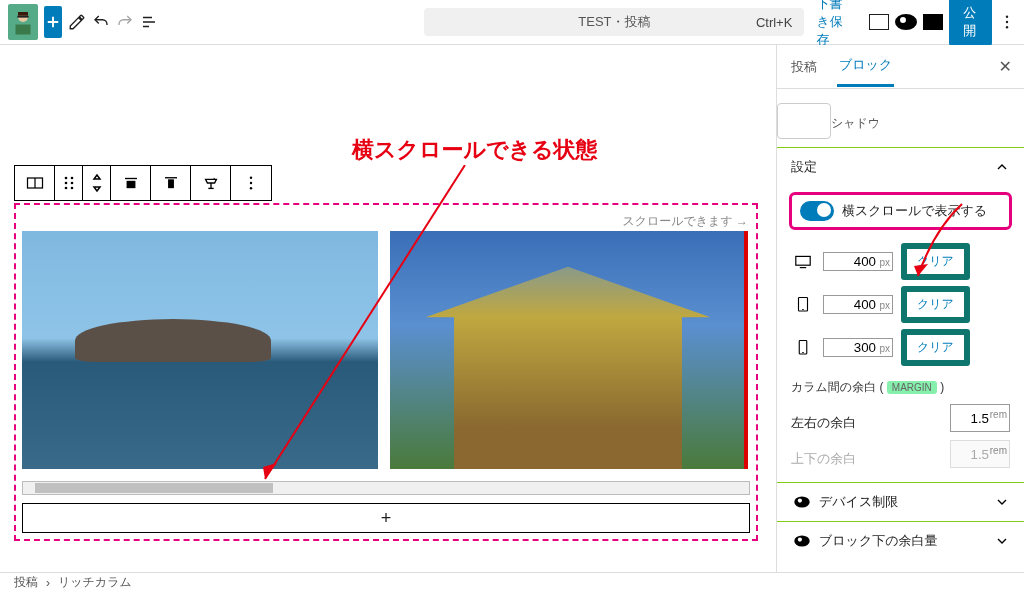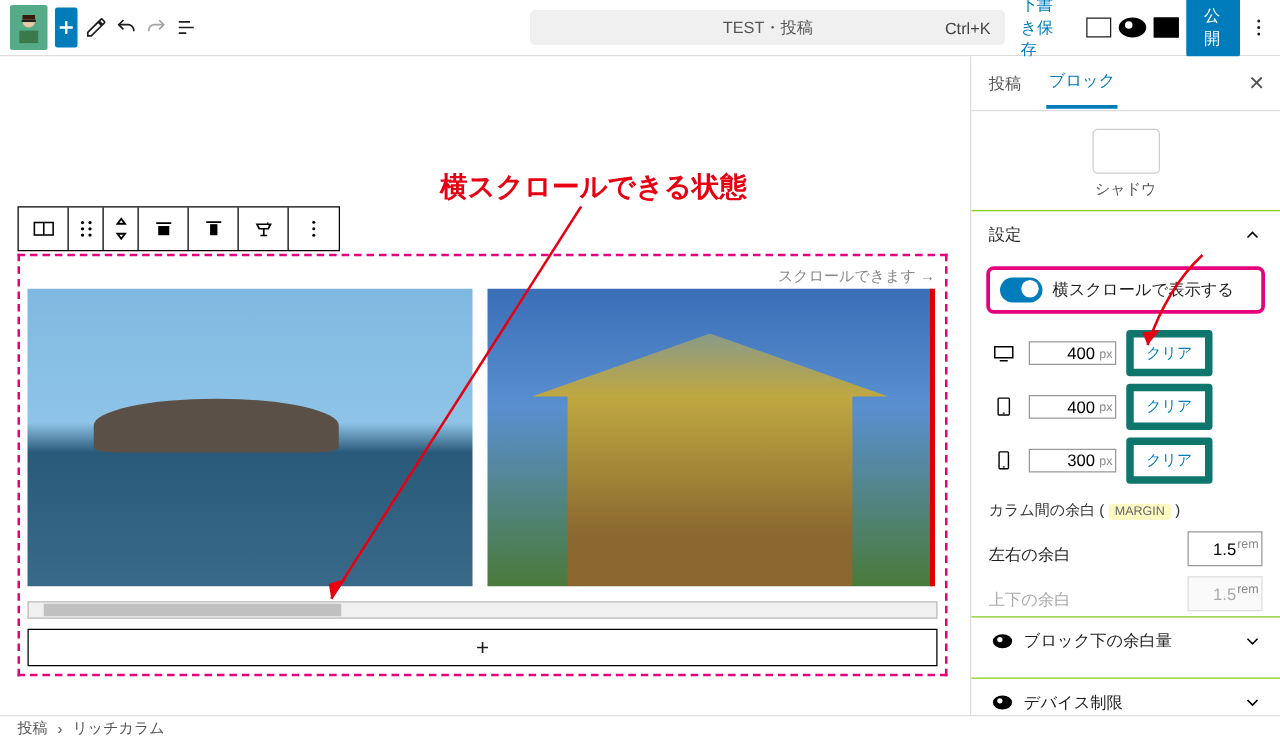--- a/index.html
+++ b/index.html
@@ -32,37 +32,37 @@
 .temple{position:absolute;bottom:0;left:10%;width:80%;height:85%;background:linear-gradient(to bottom,#8a9a88 0%,#c0a840 25%,#8a6830 80%);clip-path:polygon(50% 0,100% 25%,90% 25%,90% 100%,10% 100%,10% 25%,0 25%)}
 .red-edge{position:absolute;top:186px;left:744px;width:4px;height:238px;background:#d00}
 .hscroll{position:absolute;top:436px;left:22px;width:728px;height:14px;background:#f0f0f0;border:1px solid #bbb}
 .hscroll-thumb{position:absolute;left:12px;top:1px;width:238px;height:10px;background:#c0c0c0}
 .add-bar{position:absolute;top:458px;left:22px;width:728px;height:30px;border:1px solid #000;display:flex;align-items:center;justify-content:center;cursor:pointer;font-size:18px}
 .sidebar{position:absolute;top:45px;right:0;width:248px;bottom:20px;border-left:1px solid #ddd;background:#fff;overflow:hidden}
 .side-tabs{display:flex;align-items:center;height:44px;border-bottom:1px solid #ddd;padding:0 12px;gap:18px}
 .tab{padding:10px 2px;cursor:pointer;color:#555}
 .tab.active{color:#007cba;border-bottom:3px solid #007cba;font-weight:500}
 .close-x{margin-left:auto;cursor:pointer;font-size:16px;color:#555}
-.shadow-prev{display:flex;flex-direction:column;align-items:center;padding:14px 0 8px}
+.shadow-prev{display:flex;flex-direction:row;align-items:center;padding:14px 0 8px}
 .shadow-box{width:54px;height:36px;border:1px solid #ccc;border-radius:4px}
 .shadow-label{font-size:12px;color:#555;margin-top:4px}
 .sec-header{display:flex;align-items:center;padding:10px 14px;border-top:1px solid #84cc16;cursor:pointer}
 .sec-header .chev{margin-left:auto}
 .toggle-row{margin:6px 12px 10px;border:3px solid #e6007e;border-radius:6px;padding:6px 8px;display:flex;align-items:center;gap:8px}
 .toggle{width:34px;height:20px;background:#007cba;border-radius:10px;position:relative;border:2px solid #007cba;cursor:pointer}
 .toggle::after{content:"";position:absolute;right:1px;top:0;width:14px;height:14px;background:#fff;border-radius:50%}
 .width-label{padding:0 14px 6px;font-size:12px;color:#333}
 .width-row{display:flex;align-items:center;gap:8px;padding:3px 14px}
 .dev-icon{width:24px;height:20px;display:flex;align-items:center;justify-content:center}
 .numfield{width:70px;height:19px;border:1px solid #999;text-align:right;padding:0 16px 0 4px;position:relative}
 .unit{position:absolute;right:3px;top:5px;font-size:10px;color:#888}
 .numwrap{position:relative}
 .clear-btn{border:6px solid #0f766e;color:#007cba;padding:4px 10px;border-radius:3px;cursor:pointer;font-size:12px}
 .margin-label{padding:10px 14px 4px;font-size:12px;color:#333}
-.chip{background:#fef9c3;padding:1px 5px;border-radius:3px;font-size:10px;color:#666}
+.chip{background:#86efac;padding:1px 5px;border-radius:3px;font-size:10px;color:#666}
 .margin-row{display:flex;align-items:flex-end;justify-content:space-between;padding:4px 14px}
 .margin-row input{width:60px;height:28px;border:1px solid #999;text-align:right;padding-right:20px}
 .margin-row.disabled{color:#aaa}
 .margin-row.disabled input{border-color:#ddd;color:#aaa}
 .breadcrumb{position:absolute;bottom:0;left:0;right:0;height:20px;border-top:1px solid #ddd;padding:2px 14px;font-size:12px;color:#555;display:flex;align-items:center;gap:8px}
 .eye{background:#000;width:22px;height:16px;border-radius:50%;position:relative}
 .eye::after{content:"";position:absolute;left:5px;top:3px;width:6px;height:6px;background:#fff;border-radius:50%}
 .sq-icon{width:20px;height:16px;border:1.5px solid currentColor}
 .sq-icon.filled{background:#000;border-color:#000}
 svg{display:block}
@@ -274,37 +274,37 @@
   </div>
   <div class="margin-row">
     <span>左右の余白</span>
     <div class="numwrap"><input value="1.5" style=""><span class="unit">rem</span></div>
   </div>
   <div class="margin-row disabled">
     <span>上下の余白</span>
     <div class="numwrap"><input disabled="" value="1.5" style=""><span class="unit">rem</span></div>
   </div>
 
+  <div class="sec-header" style="margin-top:10px">
+    <div class="eye" style="transform:scale(.7);margin-right:6px"></div>
+    <span>デバイス制限</span>
+    <span class="chev">
+        <svg width="16" height="16" viewBox="0 0 24 24" fill="none" stroke="#000" stroke-width="2">
+          <path d="M6 9l6 6 6-6"></path>
+        </svg>
+      </span>
+  </div>
   <div class="sec-header">
     <div class="eye" style="transform:scale(.7);margin-right:6px"></div>
     <span>ブロック下の余白量</span>
     <span class="chev">
         <svg width="16" height="16" viewBox="0 0 24 24" fill="none" stroke="#000" stroke-width="2">
           <path d="M6 9l6 6 6-6"></path>
         </svg>
       </span>
   </div>
-  <div class="sec-header" style="margin-top:10px">
-    <div class="eye" style="transform:scale(.7);margin-right:6px"></div>
-    <span>デバイス制限</span>
-    <span class="chev">
-        <svg width="16" height="16" viewBox="0 0 24 24" fill="none" stroke="#000" stroke-width="2">
-          <path d="M6 9l6 6 6-6"></path>
-        </svg>
-      </span>
-  </div>
 </div>
 
 <div class="breadcrumb">
   <span>投稿</span>
   <span>›</span>
   <span>リッチカラム</span>
 </div>
 
 </body></html>

